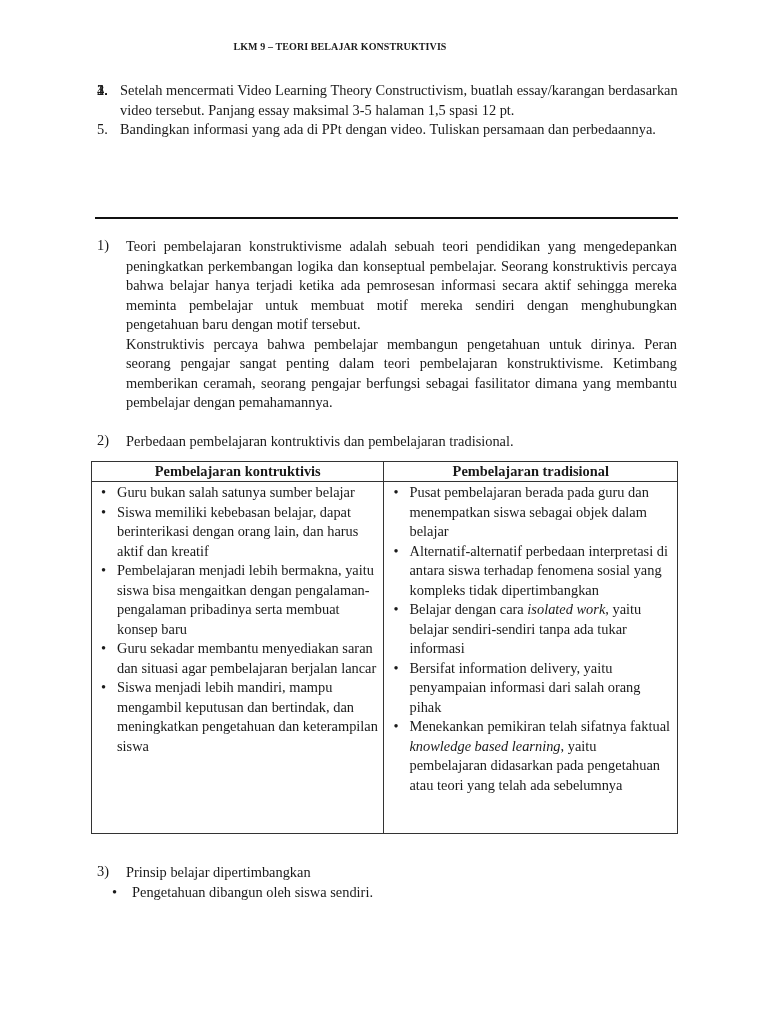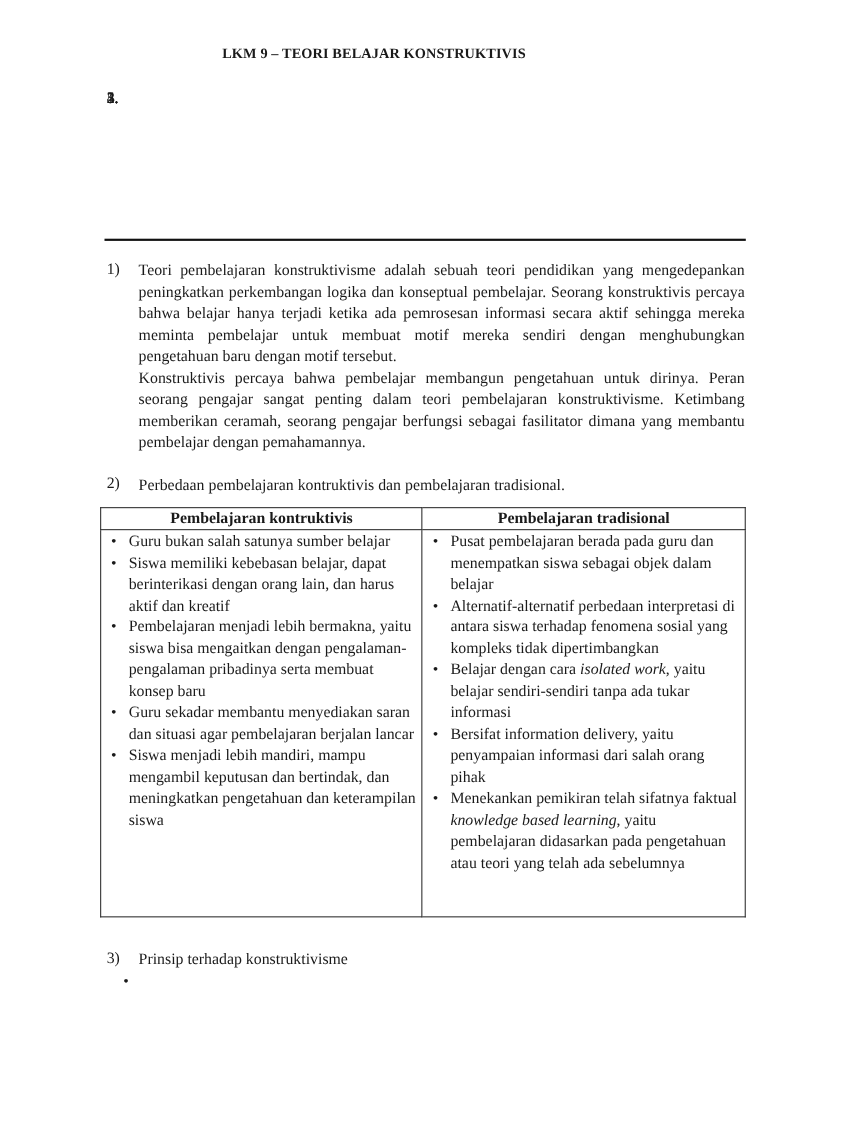--- a/index.html
+++ b/index.html
@@ -22,21 +22,21 @@
       width: 768px; height: 1024px;
       background: #fff;
     }
     .title {
       position: absolute;
       top: 41px;
       left: 0;
       width: 680px;
       text-align: center;
       font-weight: bold;
-      font-size: 13px;
+      font-size: 10px;
       letter-spacing: 0.1px;
     }
     .qlist {
       position: absolute;
       left: 97px;
       top: 81px;
       width: 590px;
       margin: 0;
       padding: 0;
       list-style: none;
@@ -151,23 +151,25 @@
       <span class="num">1.</span>
     </li>
     <li>
       <span class="num">2.</span>
     </li>
     <li>
       <span class="num">3.</span>
     </li>
     <li>
       <span class="num">4.</span>
+      <span>Setelah mencermati Video Learning Theory Constructivism, buatlah essay/karangan berdasarkan video tersebut. Panjang essay maksimal 3-5 halaman 1,5 spasi 12 pt.</span>
     </li>
     <li>
       <span class="num">5.</span>
+      <span>Bandingkan informasi yang ada di PPt dengan video. Tuliskan persamaan dan perbedaannya.</span>
     </li>
   </ol>
 
   <div class="rule"></div>
 
   <div class="answer" id="ans1">
     <span class="anum">1)</span>
     <div class="abody">
       <p>Teori pembelajaran konstruktivisme adalah sebuah teori pendidikan yang mengedepankan peningkatkan perkembangan logika dan konseptual pembelajar. Seorang konstruktivis percaya bahwa belajar hanya terjadi ketika ada pemrosesan informasi secara aktif sehingga mereka meminta pembelajar untuk membuat motif mereka sendiri dengan menghubungkan pengetahuan baru dengan motif tersebut.</p>
       <p>Konstruktivis percaya bahwa pembelajar membangun pengetahuan untuk dirinya. Peran seorang pengajar sangat penting dalam teori pembelajaran konstruktivisme. Ketimbang memberikan ceramah, seorang pengajar berfungsi sebagai fasilitator dimana yang membantu pembelajar dengan pemahamannya.</p>
@@ -239,21 +241,22 @@
               <span>Menekankan pemikiran telah sifatnya faktual </span><em>knowledge based learning</em><span>, yaitu pembelajaran didasarkan pada pengetahuan atau teori yang telah ada sebelumnya</span>
             </li>
           </ul>
         </td>
       </tr>
     </tbody>
   </table>
 
   <div class="answer" id="ans3">
     <span class="anum">3)</span>
-    <div class="abody">Prinsip terhadap konstruktivisme</div>
+    <div class="abody">Prinsip belajar dipertimbangkan</div>
     <ul class="sublist">
       <li>
         <span class="bullet">•</span>
+        <span>Pengetahuan dibangun oleh siswa sendiri.</span>
       </li>
     </ul>
   </div>
 
 </div>
 
 </body></html>

